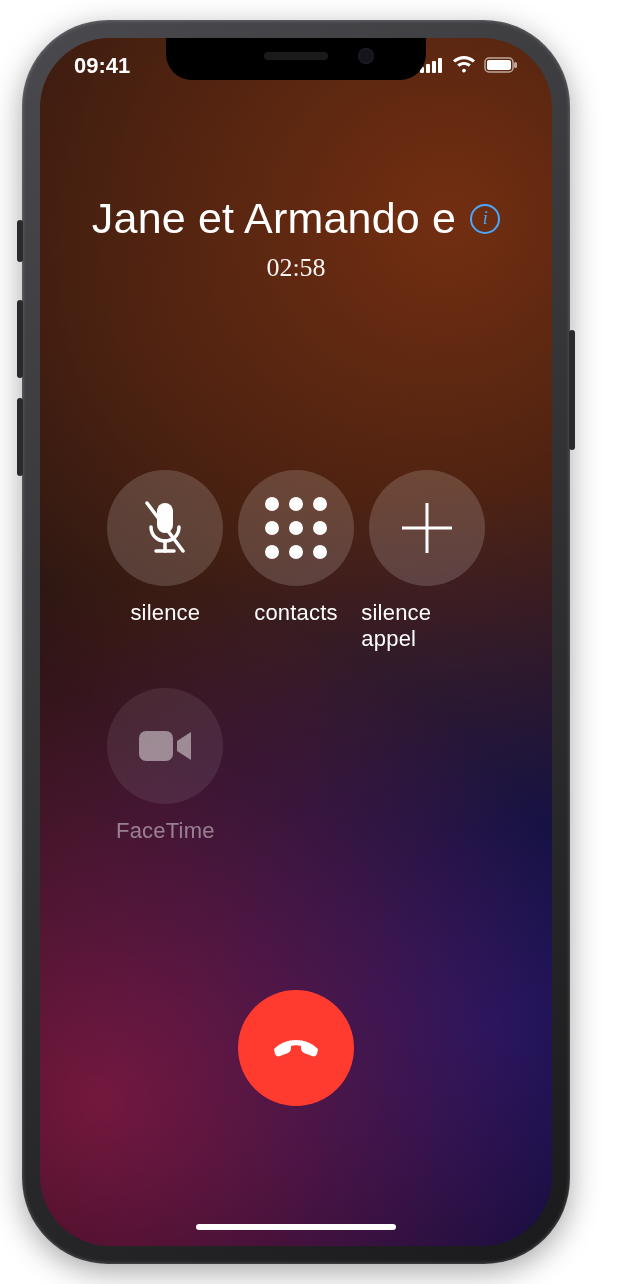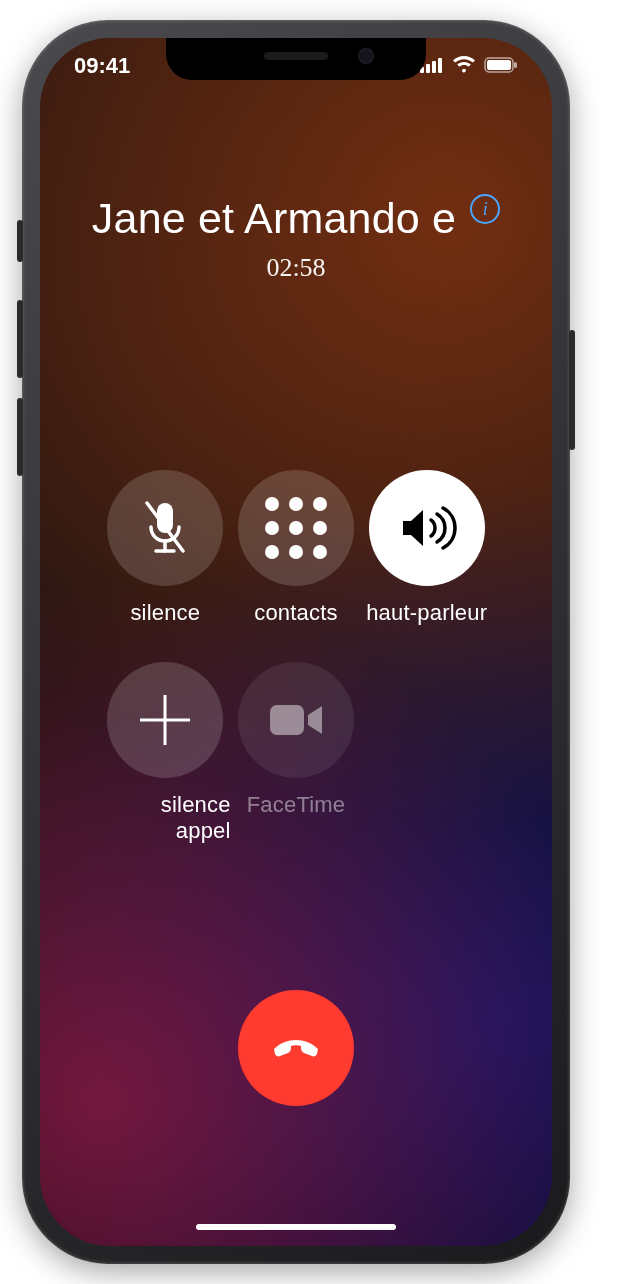--- a/index.html
+++ b/index.html
@@ -41,40 +41,40 @@
   .notch .cam { position:absolute; top:10px; right:52px; width:16px; height:16px; background:#14141a; border-radius:50%; box-shadow: inset 0 0 3px #2a2a40; }
 
   .status {
     position: absolute; top: 0; left: 0; right: 0; height: 56px;
     display: flex; justify-content: space-between; align-items: center;
     padding: 0 34px; color: #fff; font-size: 22px; font-weight: 600; z-index: 40;
   }
   .status .right { display:flex; align-items:center; gap:8px; }
 
   .title-area { position: absolute; top: 156px; left: 0; right: 0; text-align: center; z-index:10; }
-  .caller-row { display:flex; justify-content:center; align-items:flex-start; gap:14px; padding: 0 40px; }
+  .caller-row { display:flex; justify-content:center; align-items:center; gap:14px; padding: 0 40px; }
   .caller-name { color:#fff; font-size: 43px; font-weight: 400; letter-spacing: 0.2px; white-space: nowrap; }
   .info-btn { width:30px; height:30px; border:2px solid #4aa7ff; border-radius:50%; color:#4aa7ff; font-size:18px; font-style:italic; font-family: Georgia, serif; display:flex; align-items:center; justify-content:center; flex:0 0 auto; }
   .duration { color:#fff; font-size:26px; font-weight:400; margin-top:10px; opacity:0.95;font-family:Liberation Serif, serif; }
 
   .grid {
     position:absolute; top:432px; left:0; right:0;
     display:grid; grid-template-columns: repeat(3, 1fr);
     row-gap: 36px; padding: 0 60px; z-index:10;
   }
   .cell { display:flex; flex-direction:column; align-items:center; gap:14px; }
   .circle {
     width:116px; height:116px; border-radius:50%;
     background: rgba(255,255,255,0.16);
     display:flex; align-items:center; justify-content:center;
     color:#fff;
   }
   .circle.active { background:#fff; color:#000; }
   .circle.dim { opacity:0.5; }
-  .clabel { color:#fff; font-size:22px; font-weight:400; letter-spacing:0.2px;text-align:right; }
+  .clabel { color:#fff; font-size:22px; font-weight:400; letter-spacing:0.2px; }
   .clabel.dim { color: rgba(255,255,255,0.45); }
 
   .endcall {
     position:absolute; bottom:140px; left:50%; transform:translateX(-50%);
     width:116px; height:116px; border-radius:50%; background:#ff3b30;
     display:flex; align-items:center; justify-content:center; z-index:10;
   }
 
   .home-ind { position:absolute; bottom:16px; left:50%; transform:translateX(-50%); width:200px; height:6px; background:#fff; border-radius:4px; z-index:10; }
 
@@ -170,35 +170,20 @@
               <span></span>
               <span></span>
             <span></span>
               <span></span>
               <span></span>
           </div>
         </div>
         <span class="clabel">contacts</span>
       </div>
 
-      <div class="cell">
-        <div class="circle active">
-          <svg width="60" height="48" viewBox="0 0 60 48">
-            <g fill="#000">
-              <path d="M6 17h8l12-11v36L14 31H6z"></path>
-            </g>
-            <g fill="none" stroke="#000" stroke-width="3.5" stroke-linecap="round">
-              <path d="M34 16c3 2 4 5 4 8s-1 6-4 8"></path>
-              <path d="M40 10c5 3 8 8 8 14s-3 11-8 14"></path>
-              <path d="M46 4c8 4 12 12 12 20s-4 16-12 20"></path>
-            </g>
-          </svg>
-        </div>
-        <span class="clabel">haut-parleur</span>
-      </div>
 
       <div class="cell">
         <div class="circle">
           <div class="plus"></div>
         </div>
         <span class="clabel">silence appel</span>
       </div>
 
       <div class="cell">
         <div class="circle dim">

